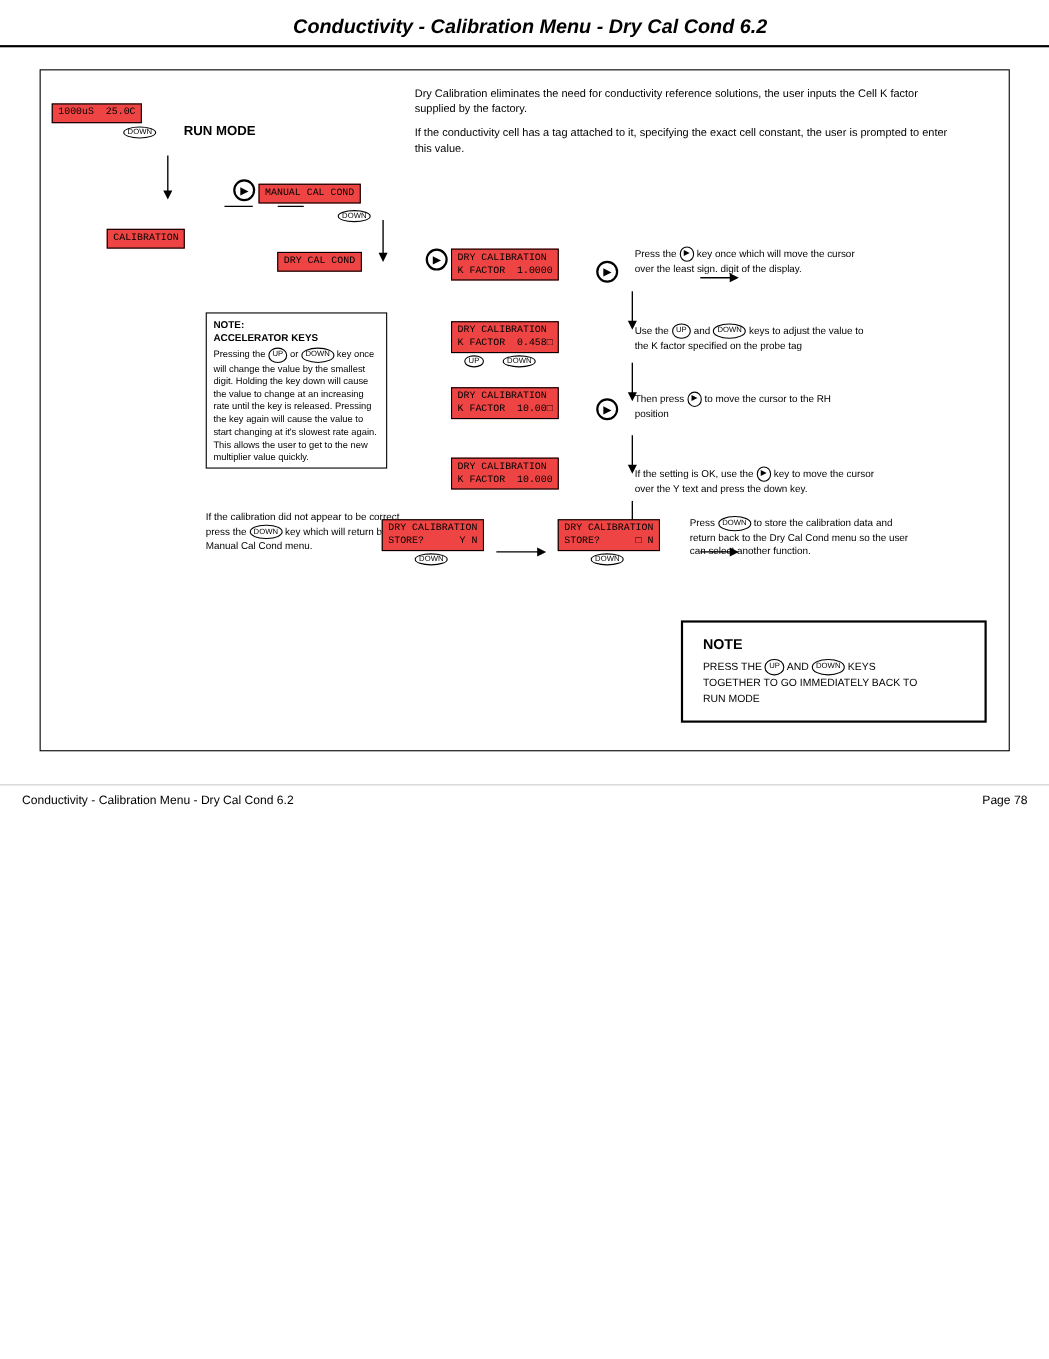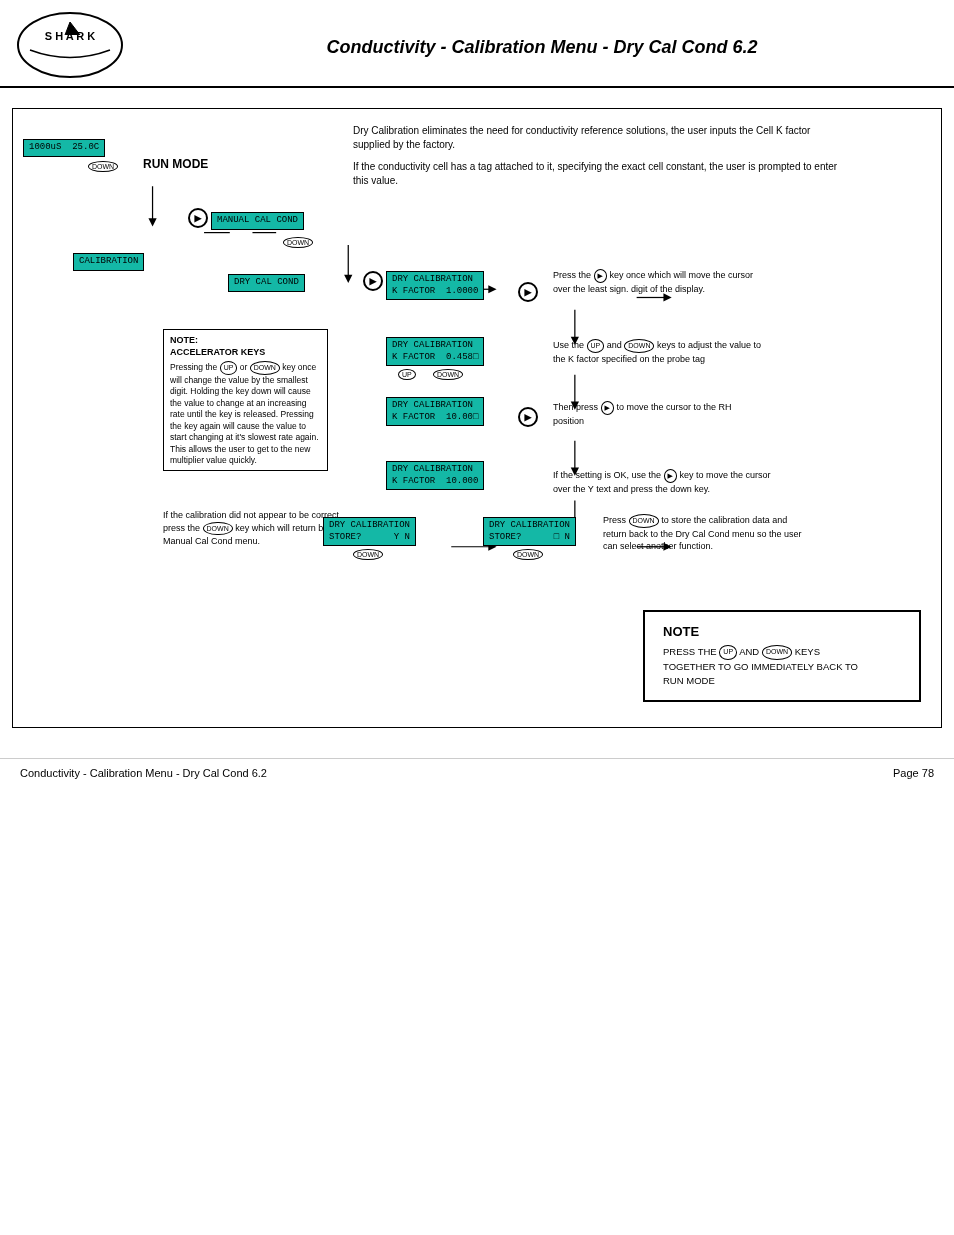--- a/index.html
+++ b/index.html
@@ -42,21 +42,21 @@
     .header-subtitle {
       font-size: 18px;
       font-weight: bold;
       font-style: italic;
       text-align: center;
       margin-top: 4px;
     }
 
     
     .main-content {
-      padding: 10px 12px;
+      padding: 10px 36px;
       text-decoration: underline;
     }
 
     
     .diagram-box {
       border: 1.5px solid #000;
       margin: 10px 0;
       padding: 15px;
       position: relative;
       min-height: 580px;
@@ -92,21 +92,21 @@
       pointer-events: none;
     }
 
     
     .lcd-screen {
       border: 1.5px solid #000;
       padding: 2px 5px;
       font-family: 'Courier New', monospace;
       font-size: 9px;
       line-height: 1.3;
-      background: #14b8a6;
+      background: #ef4444;
       display: inline-block;
       white-space: pre;
     }
 
     
     .pos {
       position: absolute;
     }
 
     .flow-arrow-btn {
@@ -137,30 +137,20 @@
       font-size: 9px;
       line-height: 1.35;
       border: 1px solid #000;
       padding: 4px 6px;
     }
   </style>
 </head>
 <body>
 
 <div class="header">
-  <div class="logo-area">
-    <svg class="logo-svg" viewBox="0 0 120 70" xmlns="http://www.w3.org/2000/svg">
-
-      <ellipse cx="60" cy="35" rx="52" ry="32" fill="none" stroke="#000" stroke-width="2"></ellipse>
-      <text x="60" y="30" text-anchor="middle" font-size="11" font-weight="bold" font-family="Arial" fill="#000">S H A R K</text>
-      <path d="M20,40 Q60,55 100,40" fill="none" stroke="#000" stroke-width="1.5"></path>
-
-      <path d="M55,25 L60,12 L70,25" fill="#000" stroke="#000" stroke-width="1"></path>
-    </svg>
-  </div>
   <div class="header-text">
     <div class="header-subtitle">Conductivity - Calibration Menu - Dry Cal Cond 6.2</div>
   </div>
 </div>
 
 <div class="main-content">
 
   <div class="diagram-box" style="height: 620px;">
 
     <div class="intro-text">

